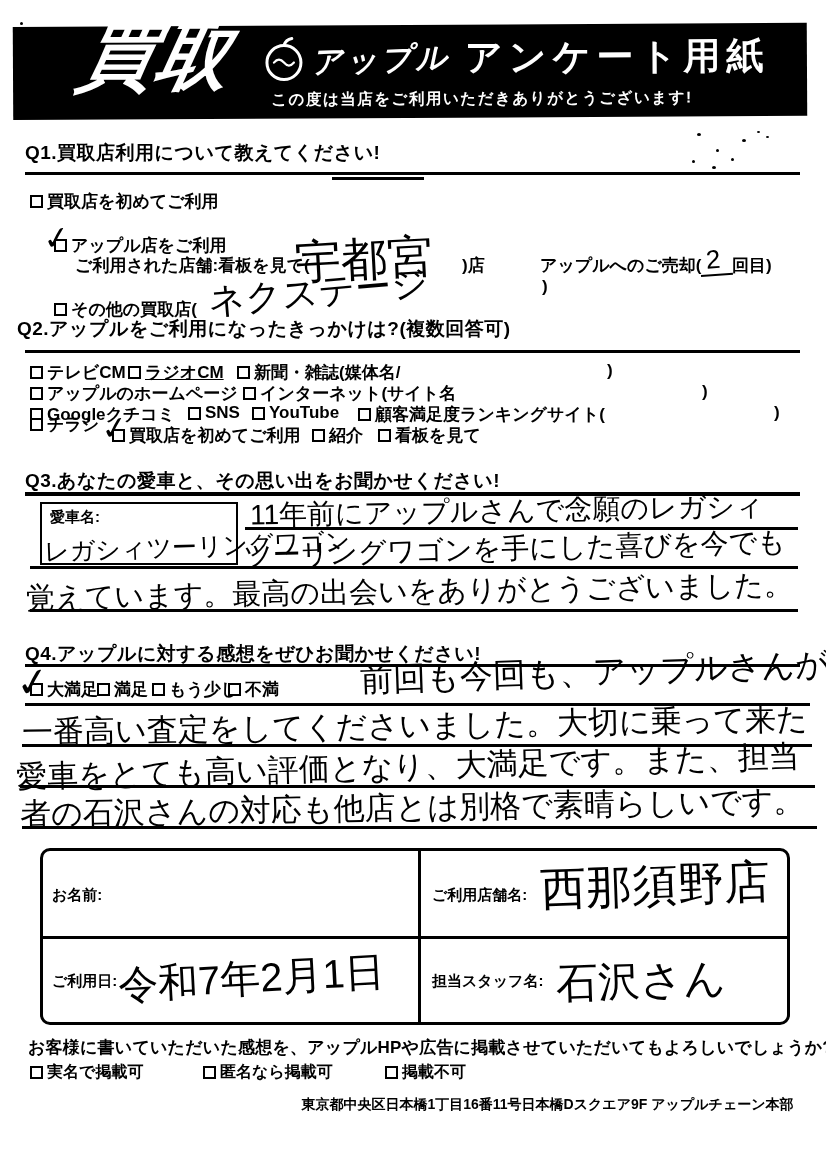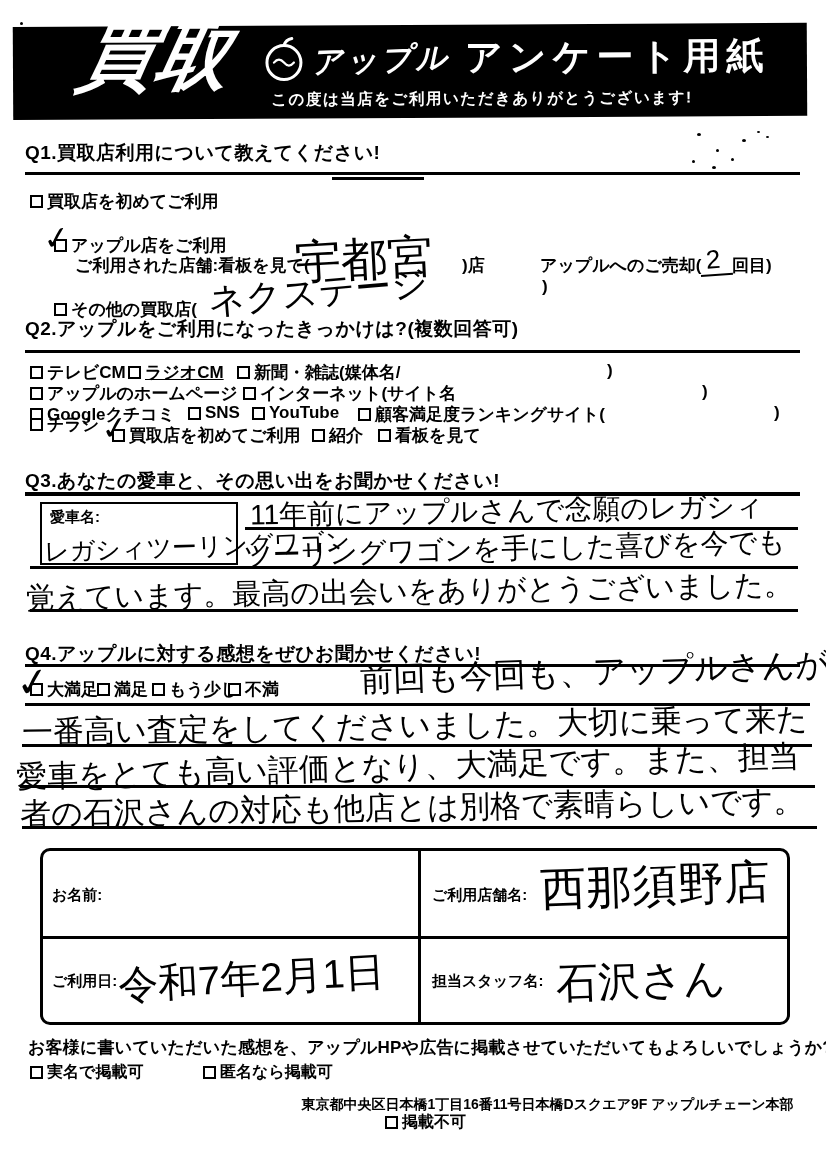--- a/index.html
+++ b/index.html
@@ -101,21 +101,21 @@
 
   <div class="opt" style="left:54px;top:270px;margin-top:28px;">
     <span class="cbwrap">
         <span class="cb"></span>
       </span>
     <span>その他の買取店(</span>
   </div>
   <div class="hw" style="left:208px;top:274px;font-size:36px;transform:rotate(-5deg);">ネクステージ</div>
   <div class="ptext" style="left:542px;top:277px;">)</div>
 
-  <div class="qtitle" style="left:25px;top:316px;">Q2.アップルをご利用になったきっかけは?(複数回答可)</div>
+  <div class="qtitle" style="left:17px;top:316px;">Q2.アップルをご利用になったきっかけは?(複数回答可)</div>
   <div class="bar" style="left:25px;top:350px;width:775px;height:3px;"></div>
 
   <div class="opt" style="left:30px;top:361px;">
     <span class="cbwrap">
         <span class="cb"></span>
       </span>
     <span>テレビCM</span>
   </div>
   <div class="opt" style="left:128px;top:361px;text-decoration:underline;">
     <span class="cbwrap">
@@ -270,21 +270,21 @@
         <span class="cb"></span>
       </span>
     <span>実名で掲載可</span>
   </div>
   <div class="opt" style="left:203px;top:1062px;font-size:16px;">
     <span class="cbwrap">
         <span class="cb"></span>
       </span>
     <span>匿名なら掲載可</span>
   </div>
-  <div class="opt" style="left:385px;top:1112px;font-size:16px;">
+  <div class="opt" style="left:385px;top:1062px;font-size:16px;">
     <span class="cbwrap">
         <span class="cb"></span>
       </span>
     <span>掲載不可</span>
   </div>
 
   <div class="faddr" style="left:300px;top:1096px;width:495px;">東京都中央区日本橋1丁目16番11号日本橋Dスクエア9F アップルチェーン本部</div>
 
 </div>
 

